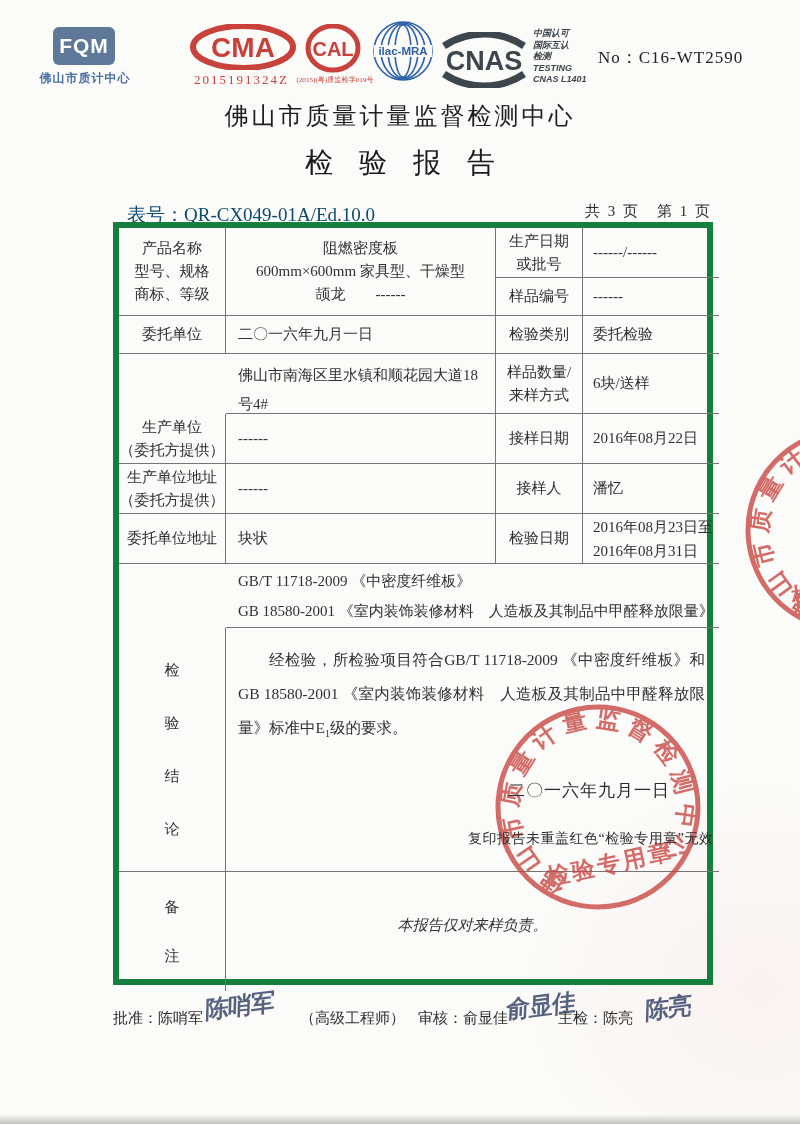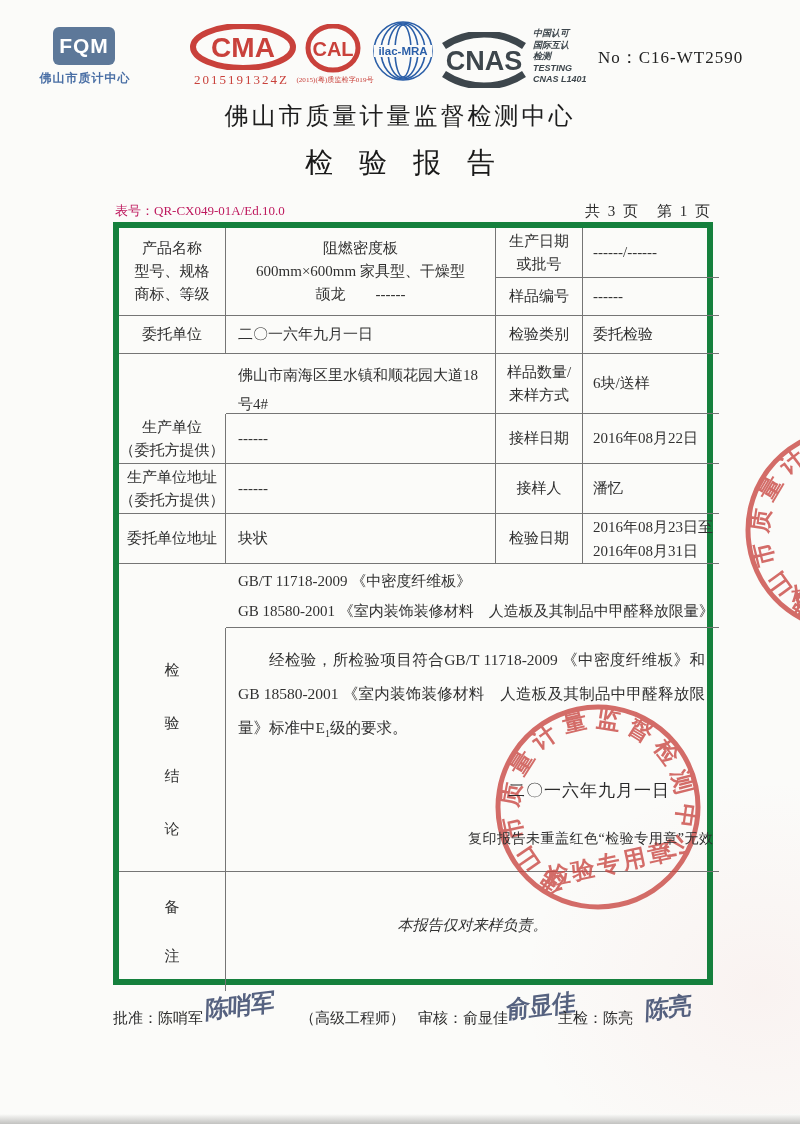--- a/index.html
+++ b/index.html
@@ -18,21 +18,21 @@
            font-family:"Liberation Sans",sans-serif;letter-spacing:1px;}
   .fqm-cap{width:110px;text-align:center;color:#4a6fa5;font-size:12px;letter-spacing:1px;font-weight:bold;}
   .cma-cap{color:#c9413b;font-size:13px;letter-spacing:2px;font-family:"Liberation Serif",serif;}
   .cal-cap{width:96px;text-align:center;color:#c9413b;font-size:7.5px;transform:scale(.95);}
   .cnas-lines{font-family:"Liberation Sans",sans-serif;color:#3d464c;font-size:9px;line-height:11.5px;font-weight:bold;}
   .report-no{font-size:17px;color:#222;letter-spacing:1px;}
 
   
   .org-title{left:0;right:0;top:100px;text-align:center;font-size:24px;letter-spacing:3px;color:#1e1e1e;}
   .report-title{left:0;right:0;top:144px;text-align:center;font-size:28px;letter-spacing:26px;padding-left:26px;color:#1a1a1a;}
-  .meta-form{left:115px;top:202px;font-size:13px;color:#be185d;}
+  .meta-form{left:127px;top:202px;font-size:19px;color:#0c4a6e;}
   .meta-page{right:88px;top:202px;font-size:15px;letter-spacing:2px;color:#2c2c2c;}
 
   
   .report-table{position:absolute;left:113px;top:222px;width:600px;height:763px;
       display:grid;box-sizing:border-box;
       grid-template-columns:107px 270px 87px 136px;
       grid-template-rows:50px 38px 38px 60px 50px 50px 50px 64px 244px 119px;
       border:6px solid #15803d;font-size:15px;color:#303030;}
   .cell{border-right:1px solid #757575;border-bottom:1px solid #757575;box-sizing:border-box;
         display:flex;flex-direction:column;align-items:center;justify-content:center;

